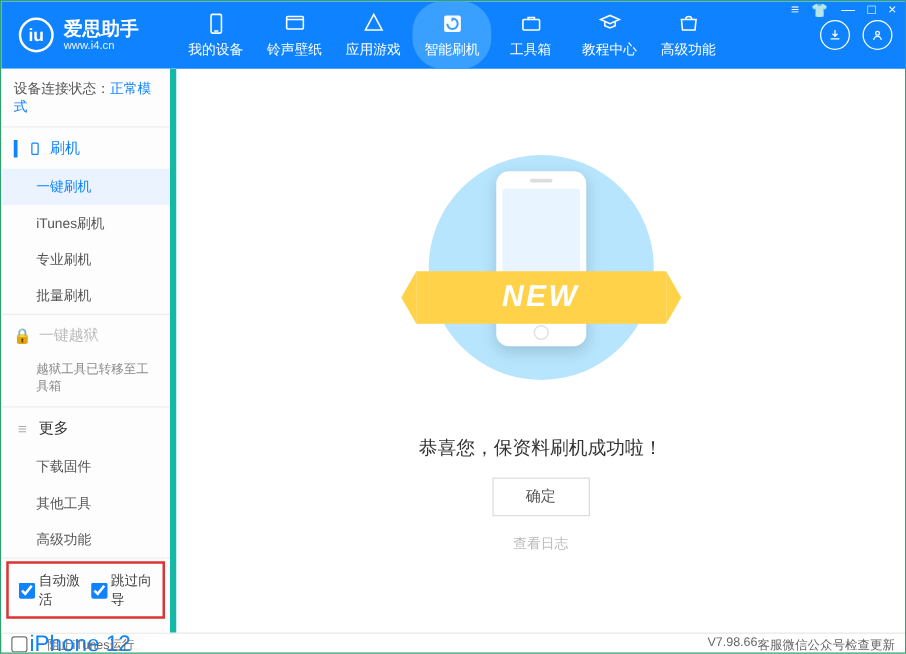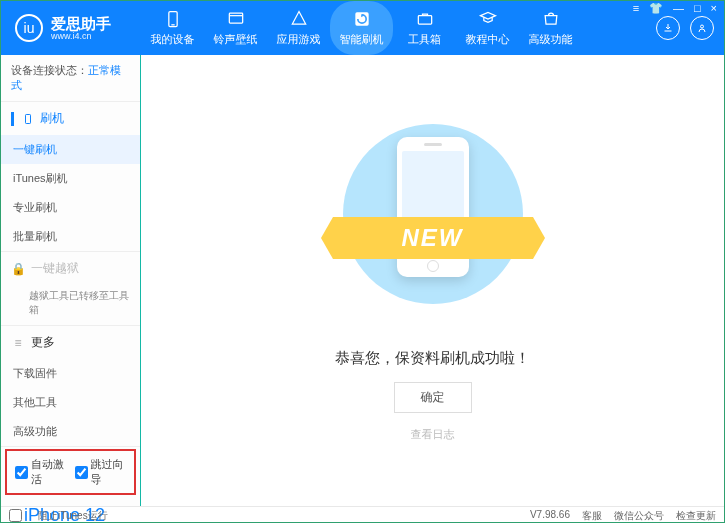--- a/index.html
+++ b/index.html
@@ -1,38 +1,38 @@
 <!DOCTYPE html>
 <html><head>
 <meta charset="utf-8">
 <style>
 * { margin: 0; padding: 0; box-sizing: border-box; font-family: "Microsoft YaHei", Arial, sans-serif; }
 body { background: #fff; width: 725px; height: 523px; overflow: hidden; border: 1px solid #2fa06f; }
 .top-header { background: #0f83ff; height: 54px; display: flex; align-items: center; color: #fff; }
 .logo-zone { display: flex; align-items: center; padding: 0 14px; width: 140px; }
-.logo-circle { width: 28px; height: 28px; border: 2px solid #fff; border-radius: 50%; display: flex; align-items: center; justify-content: center; font-weight: normal; font-size: 14px; margin-right: 8px; text-align: right; }
+.logo-circle { width: 28px; height: 28px; border: 2px solid #fff; border-radius: 50%; display: flex; align-items: center; justify-content: center; font-weight: bold; font-size: 14px; margin-right: 8px; text-align: right; }
 .app-name { font-size: 15px; font-weight: bold; line-height: 1; }
 .app-url { font-size: 9px; opacity: .9; }
 .nav-tabs { display: flex; flex: 1; align-self: stretch; }
 .nav-tab { width: 63px; display: flex; flex-direction: column; align-items: center; justify-content: center; font-size: 11px; cursor: pointer; }
 .nav-tab.active { background: #3aa0ff; border-radius: 24px; }
 .nav-tab svg { width: 20px; height: 20px; margin-bottom: 3px; }
 .header-right { display: flex; align-items: center; padding-right: 10px; gap: 10px; }
 .header-right .circ { width: 24px; height: 24px; border: 1.5px solid #fff; border-radius: 50%; display: flex; align-items: center; justify-content: center; }
 .win-controls { position: absolute; top: 2px; right: 6px; display: flex; gap: 6px; font-size: 11px; color: #fff; }
 .win-controls span { cursor: pointer; padding: 0 2px; }
 .body-area { display: flex; height: 451px; }
-.sidebar { width: 140px; border-right: 1px solid #14b8a6; display: flex; flex-direction: column; font-size: 12px; background: #fdfdfd; }
+.sidebar { width: 140px; border-right: 5px solid #14b8a6; display: flex; flex-direction: column; font-size: 12px; background: #fdfdfd; }
 .conn-status { padding: 8px 10px; font-size: 11px; color: #555; border-bottom: 1px solid #eee; }
 .conn-status .val { color: #0f83ff; }
 .side-section { border-bottom: 1px solid #eee; }
 .side-header { display: flex; align-items: center; padding: 8px 10px; color: #333; font-size: 12px; gap: 6px; }
 .side-header.blue { color: #0f83ff; }
 .side-header .bar { width: 3px; height: 14px; background: #0f83ff; margin-right: 2px; }
-.side-item { padding: 7px 10px 7px 12px; color: #555; cursor: pointer; font-size: 11px; }
+.side-item { padding: 7px 10px 7px 28px; color: #555; cursor: pointer; font-size: 11px; }
 .side-item.active { background: #eaf3ff; color: #0f83ff; }
 .jailbreak-note { font-size: 10px; color: #888; padding: 4px 10px 8px 28px; line-height: 1.4; }
 .checkbox-row { display: flex; gap: 8px; padding: 6px 8px; border: 2px solid #d33; margin: 2px 4px; font-size: 11px; }
 .checkbox-row label { display: flex; align-items: center; gap: 3px; color: #444; cursor: pointer; }
 .checkbox-row input { accent-color: #0f83ff; }
 .device-block { padding: 8px 10px; flex: 1; }
 .device-name { color: #0f83ff; font-size: 18px; display: flex; align-items: center; gap: 4px; }
 .device-capacity { display: inline-block; border: 1px solid #ccc; font-size: 9px; padding: 1px 5px; color: #777; margin-top: 3px; border-radius: 2px; }
 .main-content { flex: 1; display: flex; flex-direction: column; align-items: center; justify-content: center; position: relative; }
 .illus { position: relative; width: 220px; height: 200px; }
@@ -43,21 +43,21 @@
 .phone-screen { position: absolute; top: 14px; left: 5px; right: 5px; bottom: 20px; background: #e8f4ff; border-radius: 2px; }
 .new-banner { position: absolute; top: 98px; left: 10px; width: 200px; height: 42px; background: #ffd24a; display: flex; align-items: center; justify-content: center; font-weight: 900; font-size: 24px; color: #fff; letter-spacing: 2px; font-style: italic; }
 .new-banner::before, .new-banner::after { content: ""; position: absolute; top: 0; width: 0; height: 0; border-top: 21px solid transparent; border-bottom: 21px solid transparent; }
 .new-banner::before { left: -12px; border-right: 12px solid #ffd24a; }
 .new-banner::after { right: -12px; border-left: 12px solid #ffd24a; }
 .success-text { font-size: 15px; color: #333; margin-top: 30px; }
 .ok-btn { margin-top: 14px; padding: 6px 26px; border: 1px solid #ddd; background: #fff; font-size: 12px; cursor: pointer; color: #555; }
 .log-link { margin-top: 14px; font-size: 11px; color: #bbb; cursor: pointer; }
 .footer { height: 18px; border-top: 1px solid #e8e8e8; display: flex; align-items: center; font-size: 10px; color: #666; padding: 0 8px; }
 .footer .left { display: flex; align-items: flex-start; gap: 16px; }
-.footer .right { margin-left: auto; display: flex; gap: 12px; }
+.footer .right { margin-left: auto; display: flex; }
 .footer .right span { cursor: pointer; }
 .icon-g { color: #999; }
 .sep-icon { width: 14px; text-align: center; color: #aaa; }
 </style>
 </head>
 <body>
 
 <div class="win-controls">
   <span>≡</span>
   <span>👕</span>

